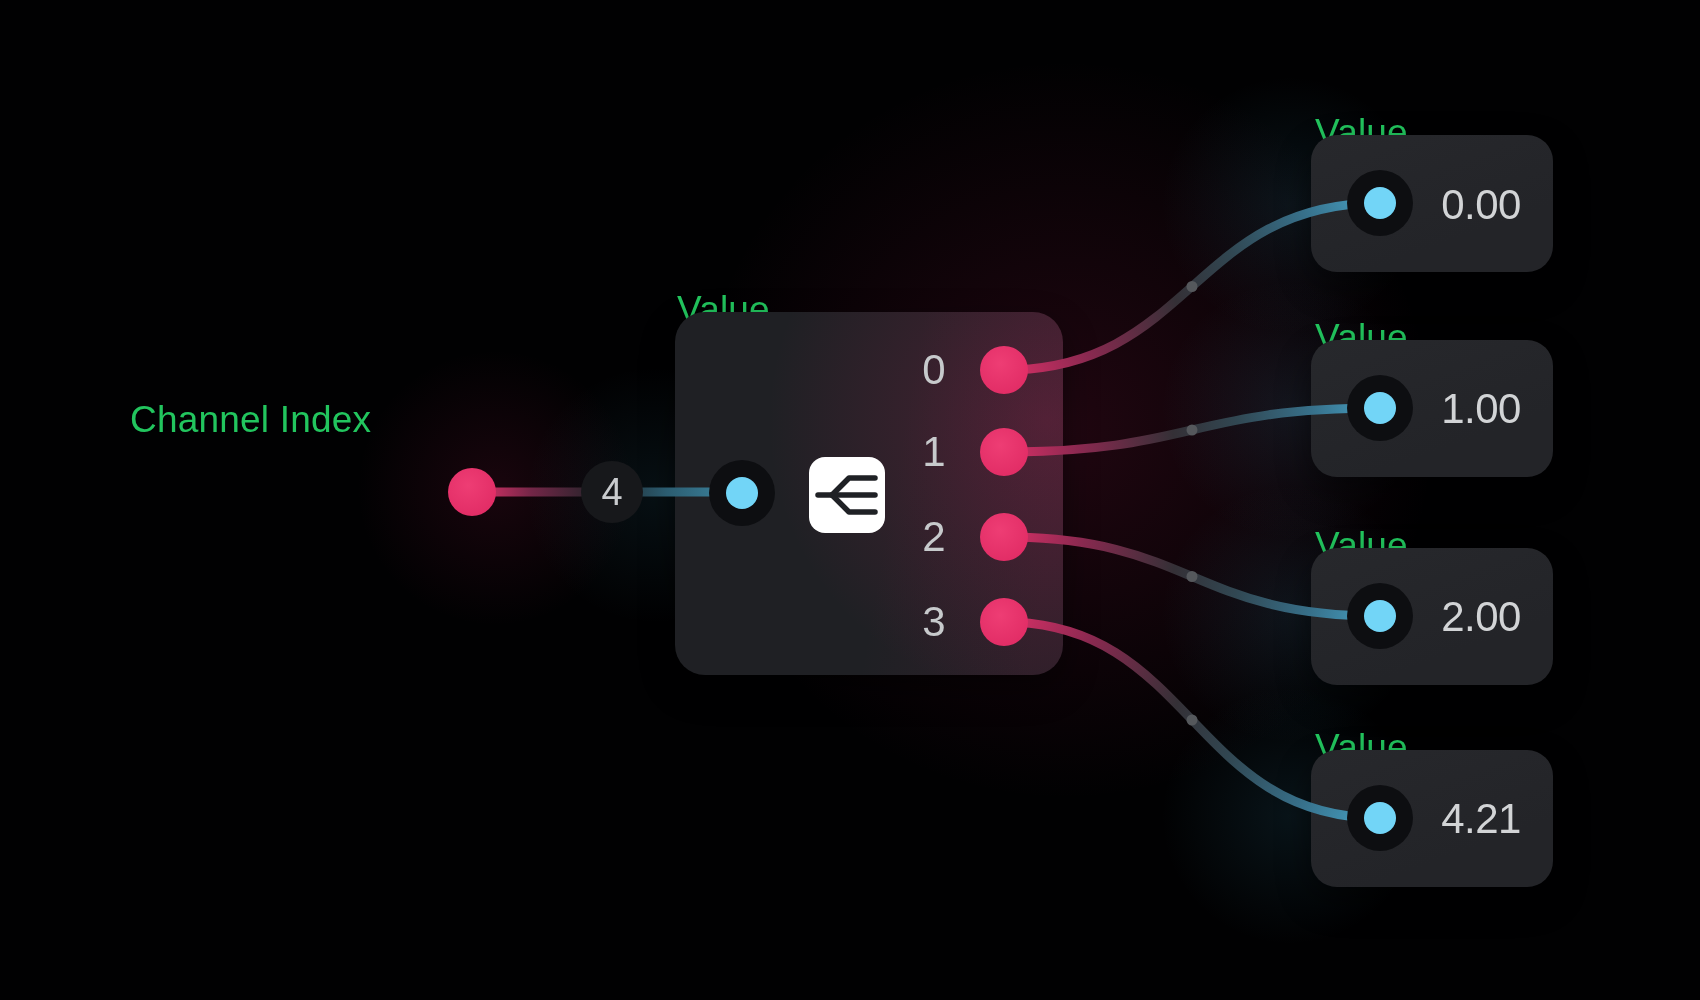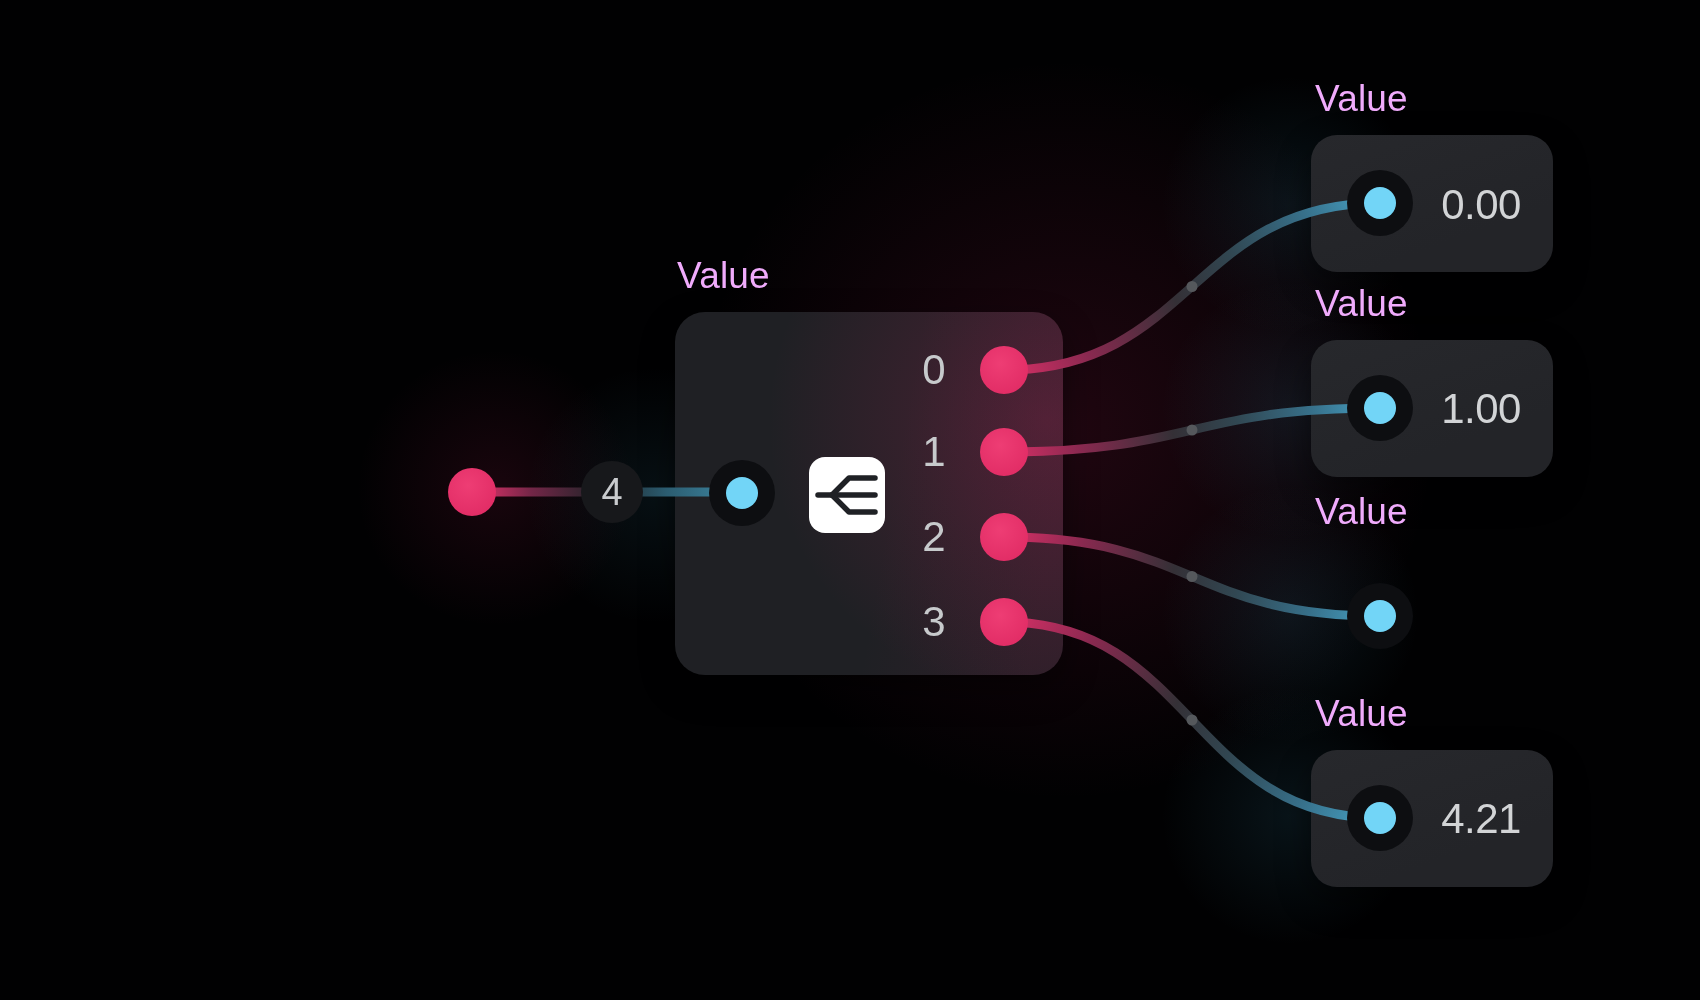--- a/index.html
+++ b/index.html
@@ -8,22 +8,22 @@
     background:#010102;
     font-family:"Liberation Sans","DejaVu Sans",sans-serif;
     -webkit-font-smoothing:antialiased;
   }
   .glow{position:absolute;border-radius:50%;pointer-events:none;}
   .node{
     position:absolute;border-radius:26px;background:#222327;
     box-shadow:0 14px 34px rgba(0,0,0,0.45);
   }
   .node-title{
-    position:absolute;color:#f0abfc;font-size:37px;line-height:44px;
-    letter-spacing:0.2px;white-space:nowrap;
+    position:absolute;color:#22c55e;font-size:37px;line-height:44px;
+    letter-spacing:0.2px;white-space:nowrap;margin-top:34px;
   }
   .icon-tile{
     position:absolute;background:#ffffff;display:flex;
     align-items:center;justify-content:center;
   }
   .port{position:absolute;border-radius:50%;}
   .port.pink{background:radial-gradient(circle at 42% 36%, #ee3d74, #e22d66 75%);}
   .halo{position:absolute;border-radius:50%;background:#0d0e11;}
   .dot-cyan{position:absolute;border-radius:50%;background:#72d5f7;}
   .port-label{
@@ -59,20 +59,21 @@
               background:radial-gradient(circle, rgba(64,150,180,0.10) 0%, rgba(64,150,180,0) 65%);"></div>
   <div class="glow" style="left:1150px;top:65px;width:280px;height:280px;
               background:radial-gradient(circle, rgba(64,155,190,0.12) 0%, rgba(64,155,190,0) 65%);"></div>
   <div class="glow" style="left:1150px;top:270px;width:280px;height:280px;
               background:radial-gradient(circle, rgba(64,155,190,0.12) 0%, rgba(64,155,190,0) 65%);"></div>
   <div class="glow" style="left:1150px;top:474px;width:280px;height:280px;
               background:radial-gradient(circle, rgba(64,155,190,0.12) 0%, rgba(64,155,190,0) 65%);"></div>
   <div class="glow" style="left:1150px;top:676px;width:280px;height:280px;
               background:radial-gradient(circle, rgba(64,155,190,0.12) 0%, rgba(64,155,190,0) 65%);"></div>
 
+  <div class="node-title" style="left:130px;top:364px;">Channel Index</div>
 
 
   <div class="node-title" style="left:677px;top:254px;">Value</div>
 
   <div class="node" style="left:675px;top:312px;width:388px;height:363px;border-radius:30px;
               background:radial-gradient(circle at 96% 30%, rgba(195,38,95,0.26), rgba(195,38,95,0) 62%),
                          linear-gradient(100deg, rgba(0,0,0,0) 55%, rgba(130,25,70,0.14) 92%), #1f2024;">
     <div class="icon-tile" style="left:134px;top:145px;width:76px;height:76px;border-radius:16px;">
       <svg width="76" height="76" viewBox="0 0 76 76">
         <g stroke="#1f2125" stroke-width="5.5" stroke-linecap="round" stroke-linejoin="round" fill="none">
@@ -94,20 +95,24 @@
     <div class="value-text" style="left:105px;top:0;width:130px;height:139px;">0.00</div>
   </div>
 
   <div class="node-title" style="left:1315px;top:282px;">Value</div>
   <div class="node" style="left:1311px;top:340px;width:242px;height:137px;
               background:linear-gradient(160deg,#27282c,#232428 70%);">
     <div class="value-text" style="left:105px;top:0;width:130px;height:137px;">1.00</div>
   </div>
 
   <div class="node-title" style="left:1315px;top:490px;">Value</div>
+  <div class="node" style="left:1311px;top:548px;width:242px;height:137px;
+              background:linear-gradient(160deg,#27282c,#232428 70%);">
+    <div class="value-text" style="left:105px;top:0;width:130px;height:137px;">2.00</div>
+  </div>
 
   <div class="node-title" style="left:1315px;top:692px;">Value</div>
   <div class="node" style="left:1311px;top:750px;width:242px;height:137px;
               background:linear-gradient(160deg,#27282c,#232428 70%);">
     <div class="value-text" style="left:105px;top:0;width:130px;height:137px;">4.21</div>
   </div>
 
   <svg class="wires" width="1700" height="1000" viewBox="0 0 1700 1000">
     <defs>
       <linearGradient id="g1" gradientUnits="userSpaceOnUse" x1="472" y1="492" x2="742" y2="492">

